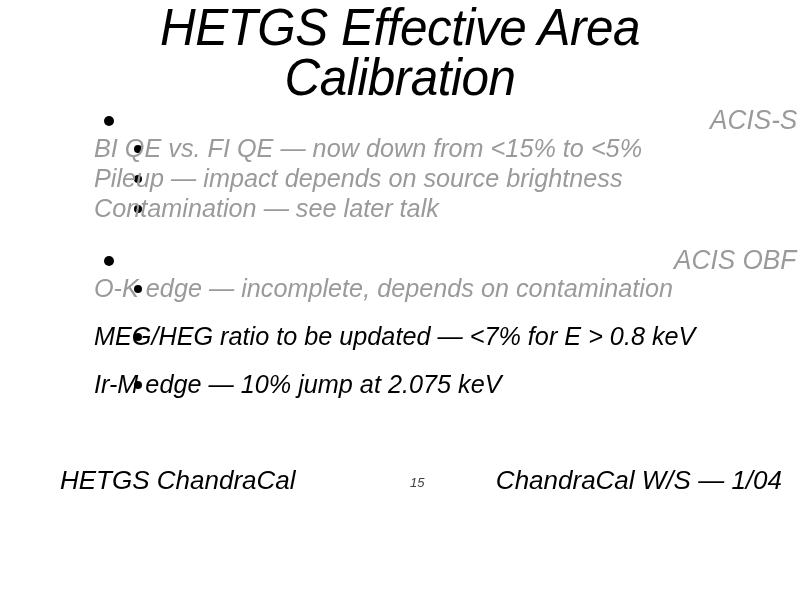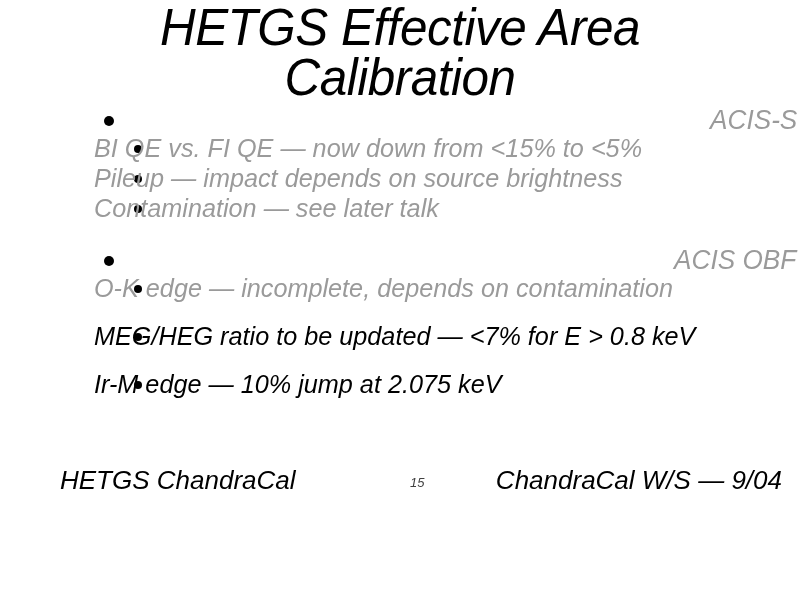--- a/index.html
+++ b/index.html
@@ -175,16 +175,16 @@
       <div class="l2">
         <span class="dot"></span><span class="txt">Ir-M edge — 10% jump at 2.075 keV</span>
       </div>
     </div>
 
   </div>
 
   <div class="footer">
     <div class="footer-left">HETGS ChandraCal</div>
     <div class="footer-page">15</div>
-    <div class="footer-right">ChandraCal W/S — 9/04</div>
+    <div class="footer-right">ChandraCal W/S — 1/04</div>
   </div>
 
 </div>
 
 </body></html>

